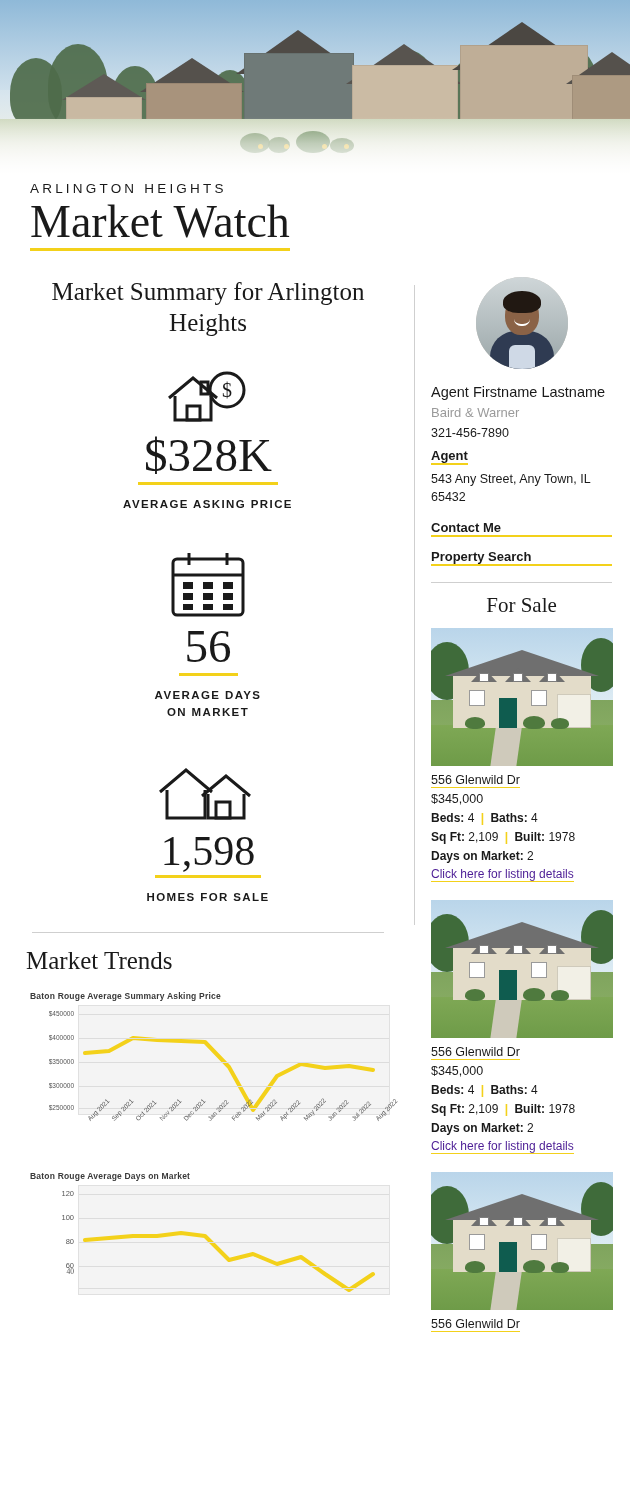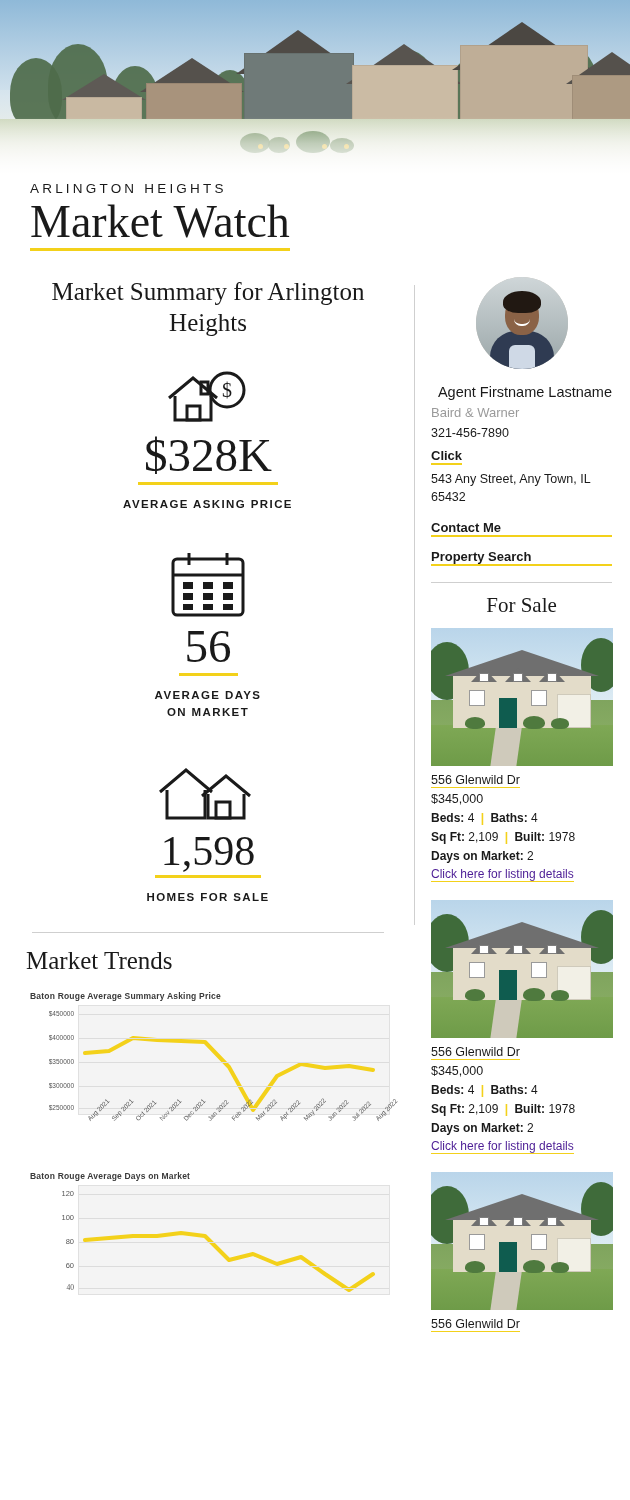--- a/index.html
+++ b/index.html
@@ -115,21 +115,21 @@
     background: radial-gradient(circle at 50% 38%, #d7d2cb, #b9b2a8);
   }
   .ap-bg { position:absolute; inset:0; background:linear-gradient(to bottom,#cfd6d8,#9aa6a8); }
   .ap-body { position:absolute; left:14px; bottom:-6px; width:64px; height:44px; background:#2f3b52; border-radius:26px 26px 0 0; }
   .ap-shirt { position:absolute; left:33px; bottom:-6px; width:26px; height:30px; background:#cfd9e6; border-radius:6px 6px 0 0; }
   .ap-head { position:absolute; left:29px; top:18px; width:34px; height:40px; background:#8a6246; border-radius:50% 50% 45% 45%; }
   .ap-hair { position:absolute; left:27px; top:14px; width:38px; height:22px; background:#211812; border-radius:50% 50% 40% 40%; }
   .ap-smile { position:absolute; left:38px; top:42px; width:16px; height:7px; border-bottom:2px solid #fff; border-radius:0 0 10px 10px; }
 
   .agent-name {
-    margin-top: 14px; font-size: 14.5px; line-height: 1.3; text-align: right;
+    margin-top: 14px; font-size: 14.5px; line-height: 1.3;
   }
   .agent-company { color: #9a9a9a; font-size: 13px; margin-top: 3px; }
   .agent-phone { font-size: 12.5px; margin-top: 6px; }
   .link-yellow {
     display: inline-block; font-size: 13px; font-weight: bold;
     border-bottom: 2px solid #f3d11a; text-decoration: none; color: #1a1a1a;
     margin-top: 8px;
   }
   .agent-address { font-size: 12.5px; line-height: 1.4; margin-top: 6px; }
   .cta { margin-top: 14px; }
@@ -359,21 +359,21 @@
         </div>
 
         <div style="margin-top:14px;">
           <div class="chart-title">Baton Rouge Average Days on Market</div>
           <div class="chart-wrap">
             <div class="ylabels" style="height:110px;">
               <div class="ylab2" style="top:8px;">120</div>
               <div class="ylab2" style="top:32px;">100</div>
               <div class="ylab2" style="top:56px;">80</div>
               <div class="ylab2" style="top:80px;">60</div>
-              <div class="ylab2" style="top:102px;font-family:Liberation Serif, serif;">40</div>
+              <div class="ylab2" style="top:86px;font-family:Liberation Serif, serif;">40</div>
             </div>
             <div class="chart-box plot" style="height:110px;">
               <div class="gridline" style="top:8px;"></div>
               <div class="gridline" style="top:32px;"></div>
               <div class="gridline" style="top:56px;"></div>
               <div class="gridline" style="top:80px;"></div>
               <div class="gridline" style="top:102px;"></div>
               <svg width="100%" height="110" viewBox="0 0 310 110" preserveAspectRatio="none">
                 <polyline points="6,54 30,52 54,50 78,50 102,47 126,50 150,74 174,68 198,78 222,71 246,88 270,104 294,88" fill="none" stroke="#f3d11a" stroke-width="4" stroke-linejoin="round" stroke-linecap="round"></polyline>
               </svg>
@@ -392,21 +392,21 @@
         <div class="ap-body"></div>
         <div class="ap-shirt"></div>
         <div class="ap-head"></div>
         <div class="ap-hair"></div>
         <div class="ap-smile"></div>
       </div>
 
       <div class="agent-name">Agent Firstname Lastname</div>
       <div class="agent-company">Baird &amp; Warner</div>
       <div class="agent-phone">321-456-7890</div>
-      <a class="link-yellow" href="#">Click</a>
+      <a class="link-yellow" href="#">Agent</a>
       <div class="agent-address">543 Any Street, Any Town, IL 65432</div>
 
       <div class="cta">
         <a class="link-yellow" href="#">Contact Me</a>
         <a class="link-yellow" href="#">Property Search</a>
       </div>
 
       <div class="rule"></div>
       <div class="forsale-title">For Sale</div>
 

